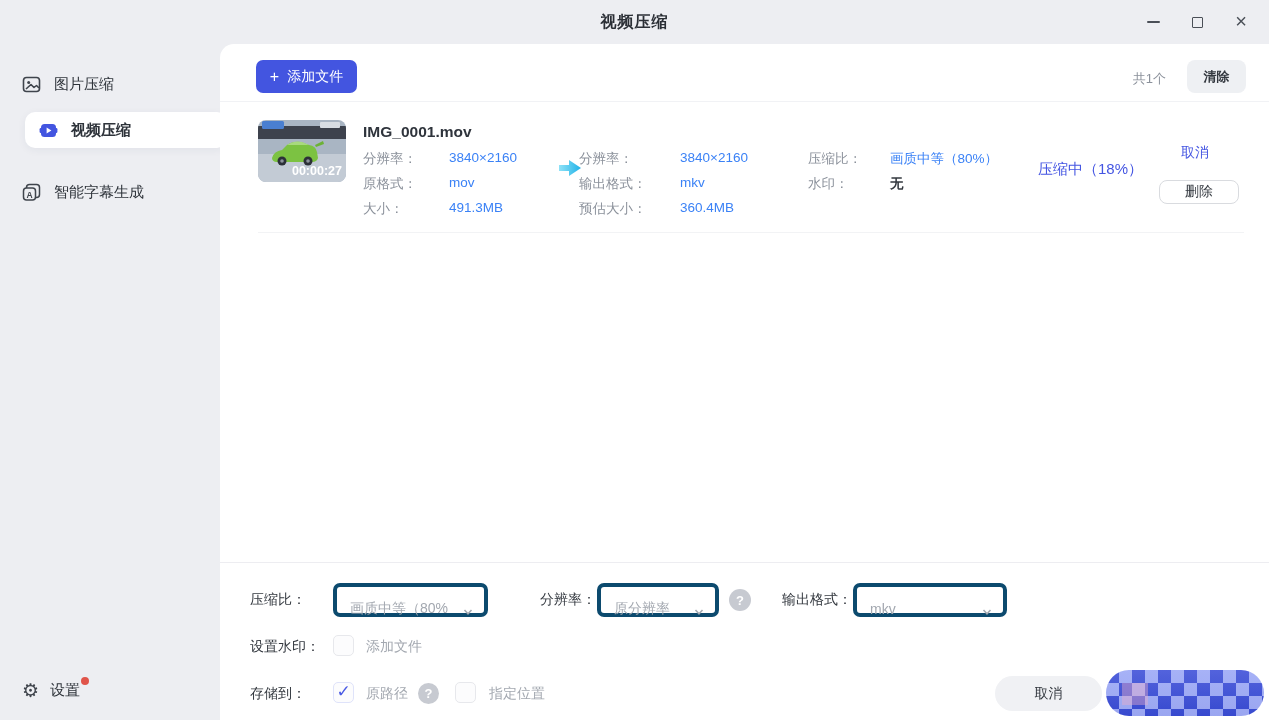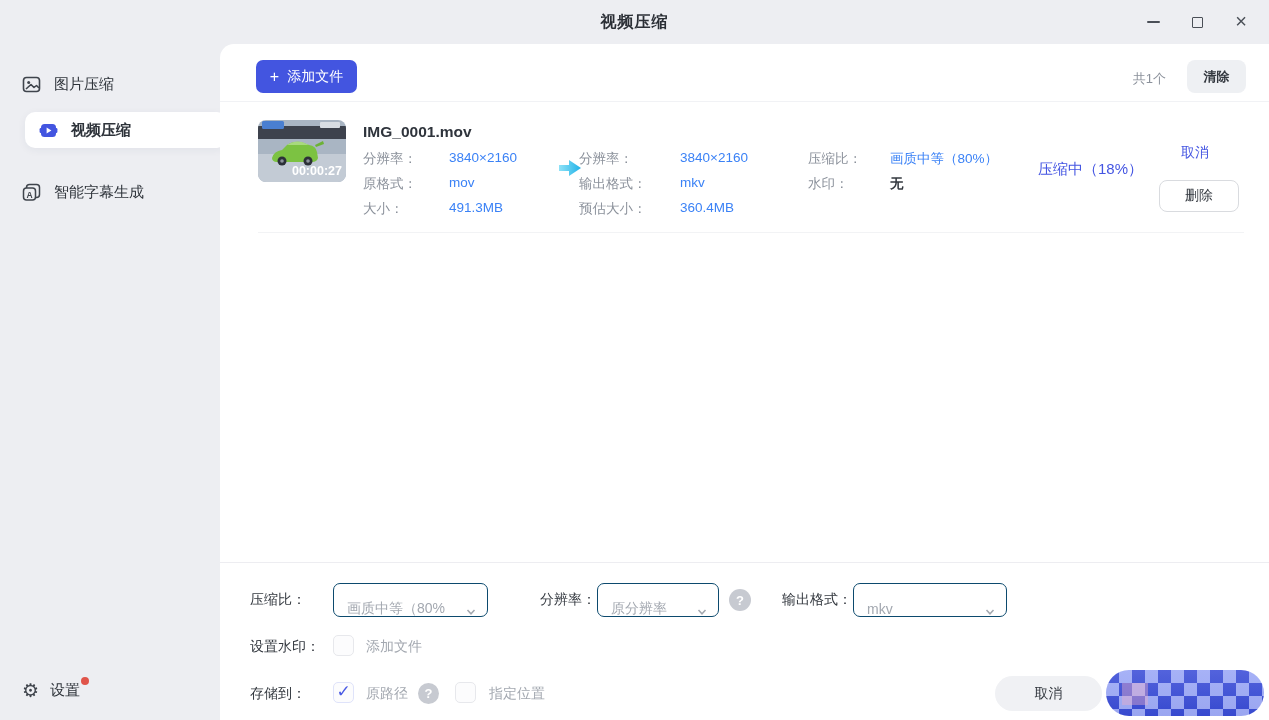--- a/index.html
+++ b/index.html
@@ -73,31 +73,31 @@
   }
   .file-name { position:absolute; left:143px; top:79px; font-size:15.5px; font-weight:700; color:#2f343c; }
   .detail-row { position:absolute; font-size:13.5px; display:flex; }
   .detail-label { color:#8b919b; display:inline-block; }
   .detail-value { color:#3b82f6; }
   .detail-value.dark { color:#33383f; font-weight:700; }
   .arrow-icon { position:absolute; left:338px; top:113px; width:24px; height:22px; }
   .progress-text { position:absolute; left:818px; top:116px; font-size:15px; color:#4455e2; }
   .cancel-link { position:absolute; left:961px; top:100px; font-size:14px; color:#4455e2; cursor:pointer; }
   .delete-btn {
-    position:absolute; left:939px; top:136px; width:80px; height:32px;
+    position:absolute; left:939px; top:136px; width:80px; height:24px;
     background:#fff; border:1px solid #d9dbdf; border-radius:8px;
     font-size:14px; color:#33383f; cursor:pointer; font-family:inherit;
   }
   .row-divider { position:absolute; left:38px; right:25px; top:188px; height:1px; background:#f2f3f5; }
 
   
   .panel-divider { position:absolute; left:0; right:0; top:518px; height:1px; background:#ededf1; }
   .p-label { position:absolute; font-size:14px; color:#33383f; }
   .dropdown {
-    position:absolute; height:34px; border:1px solid #0c4a6e; border-radius:7px;
+    position:absolute; height:34px; border:4px solid #0c4a6e; border-radius:7px;
     background:#fff; display:flex; align-items:center; padding:18px 11px 0 13px;
     font-size:14px; color:#a3a8b0; cursor:pointer; justify-content:space-between;
   }
   .chev { width:10px; height:10px; flex:0 0 auto; margin-left:8px; }
   .help-circle {
     position:absolute; width:22px; height:22px; border-radius:50%;
     background:#c7cad1; color:#fff; font-size:13px; font-weight:700;
     display:flex; align-items:center; justify-content:center; cursor:pointer;
   }
   .checkbox {

